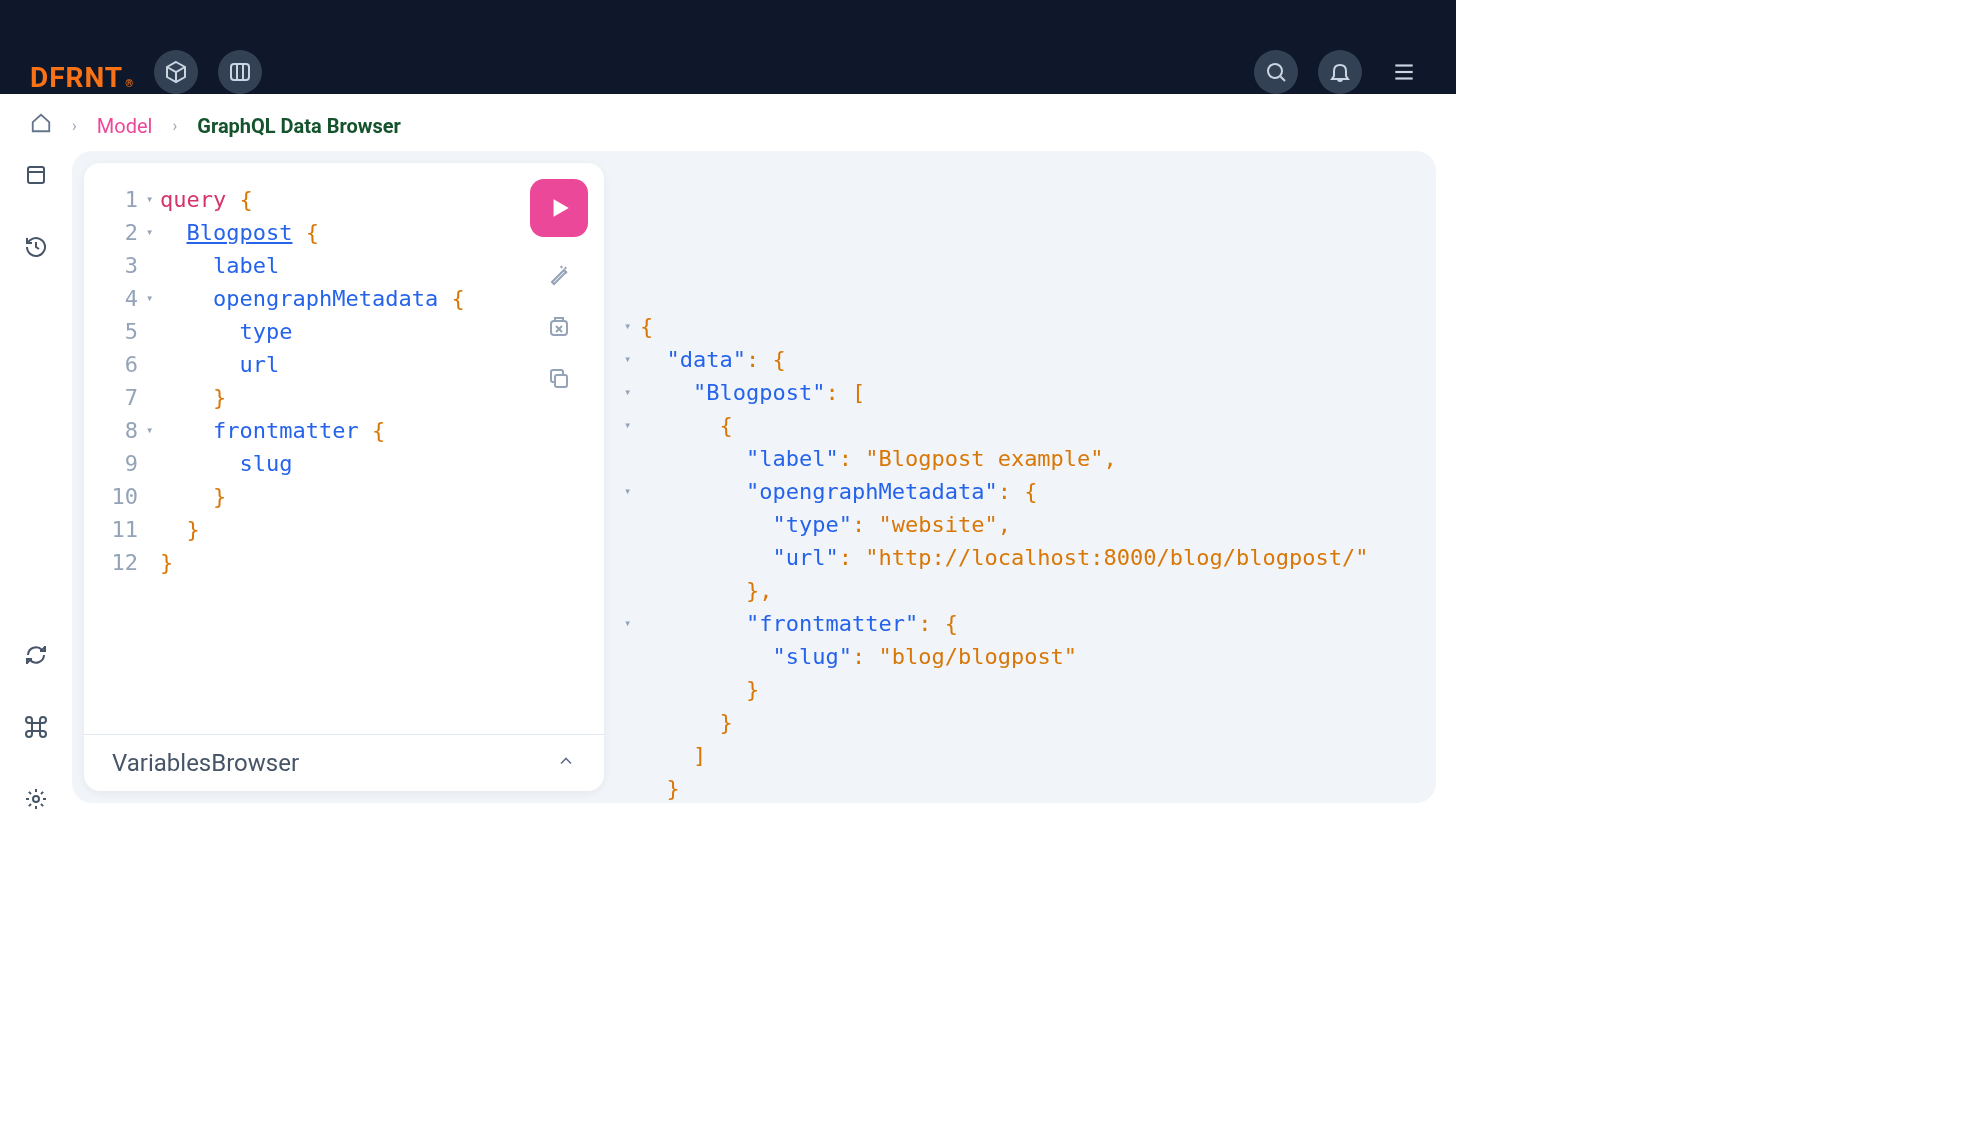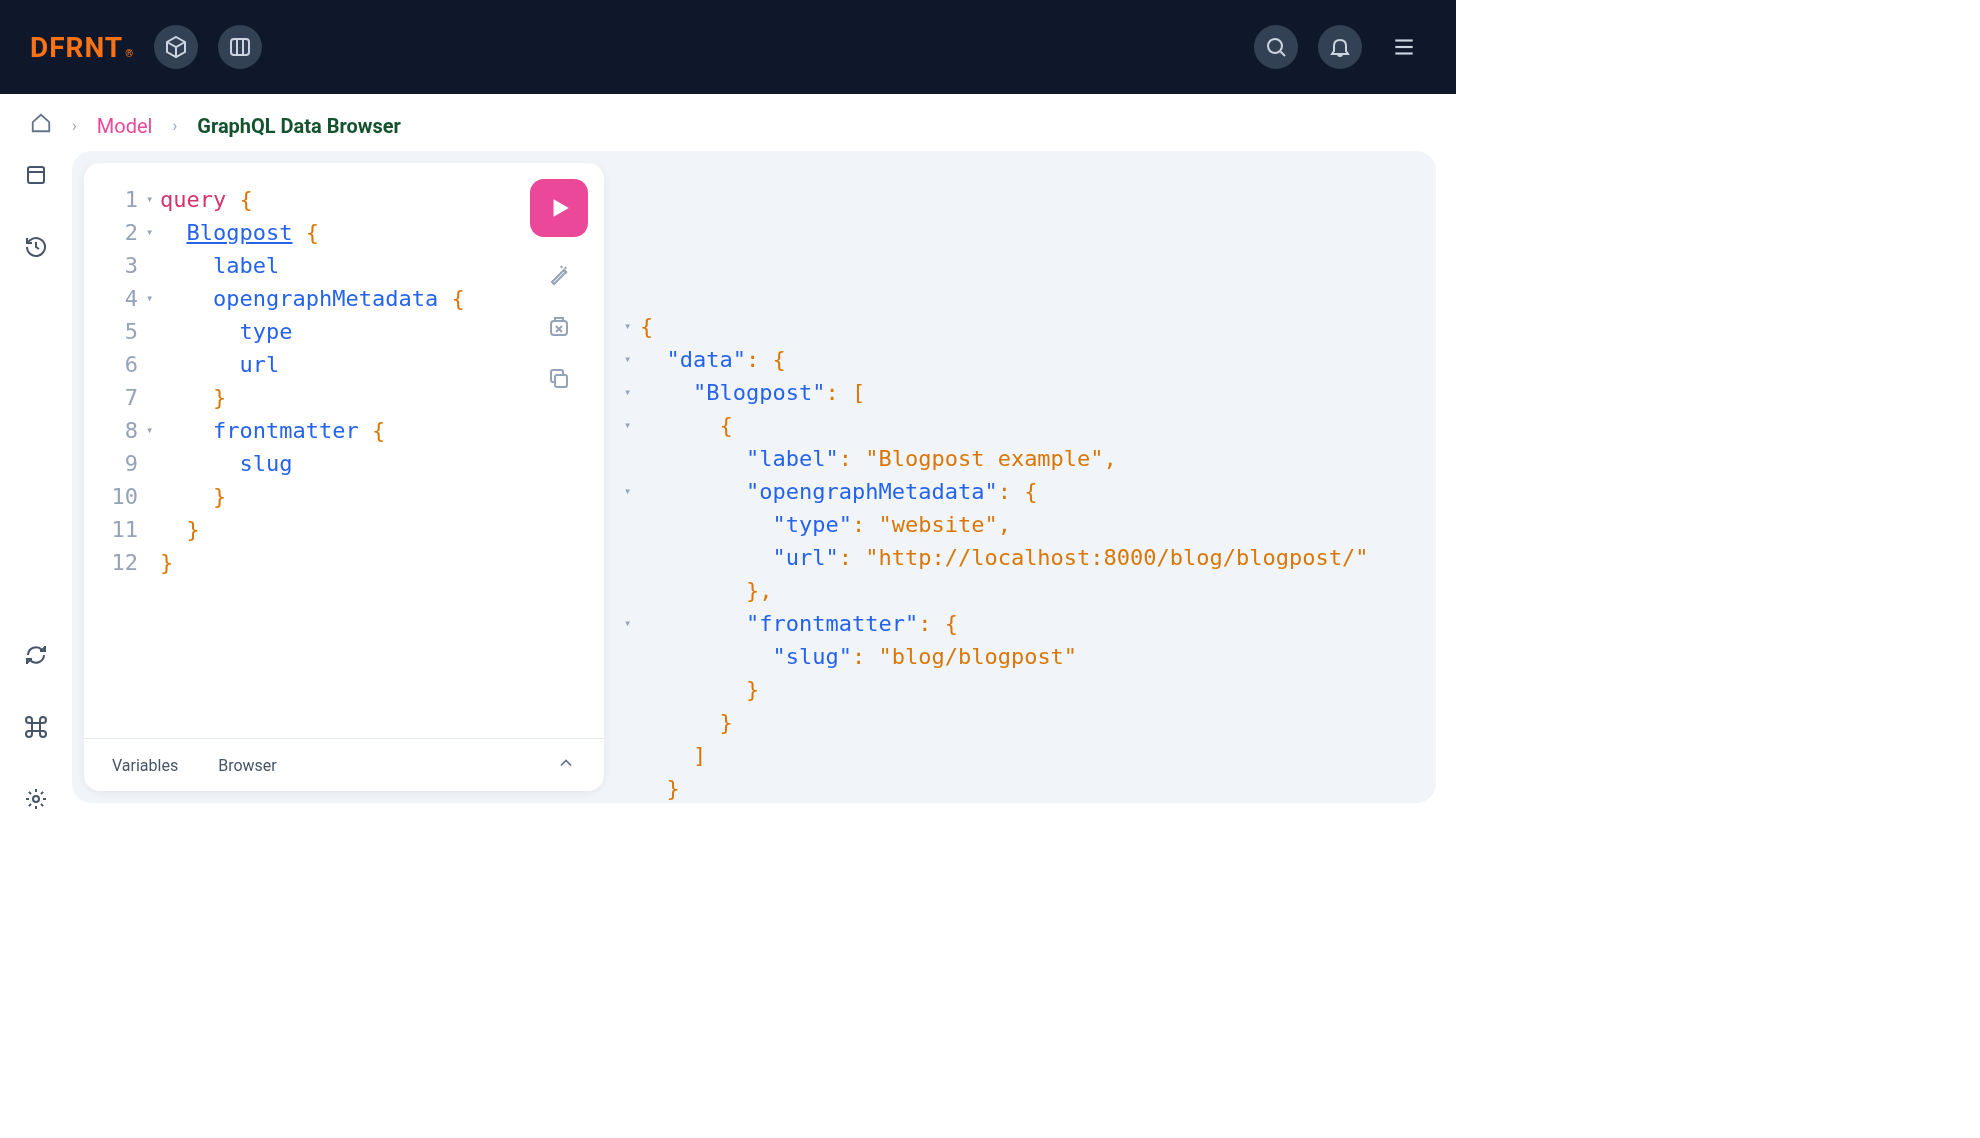--- a/index.html
+++ b/index.html
@@ -7,21 +7,21 @@
   font-family: -apple-system, BlinkMacSystemFont, "Segoe UI", Roboto, sans-serif;
   background: #ffffff;
   width: 1456px;
   height: 816px;
   overflow: hidden;
 }
 .header {
   height: 94px;
   background: #0f172a;
   display: flex;
-  align-items: center;
+  align-items: flex-end;
   padding: 0 30px;
   gap: 20px;
 }
 .logo {
   color: #f97316;
   font-size: 28px;
   font-weight: 700;
   letter-spacing: 1px;
 }
 .logo .reg {
@@ -149,22 +149,21 @@
 }
 .run-btn svg { width:26px; height:26px; fill:#fff; }
 .tool-btn { width:28px; height:28px; display:flex; align-items:center; justify-content:center; cursor:pointer;}
 .tool-btn svg { width:24px; height:24px; stroke:#94a3b8; fill:none; stroke-width:2;}
 
 .editor-footer {
   border-top: 1px solid #e2e8f0;
   display:flex;
   align-items:center;
   padding: 14px 28px;
-  gap: 40px;
-  font-size: 16px;
+  font-size: 24px;
   color:#475569;
 }
 .editor-footer .tab { cursor:pointer; }
 .editor-footer .spacer2 { flex:1; }
 .editor-footer .collapse svg { width:20px; height:20px; stroke:#64748b; fill:none; stroke-width:2;}
 
 .result-panel {
   flex:1;
   padding: 60px 20px 20px 8px;
   font-family: ui-monospace, "SF Mono", Menlo, Consolas, monospace;

